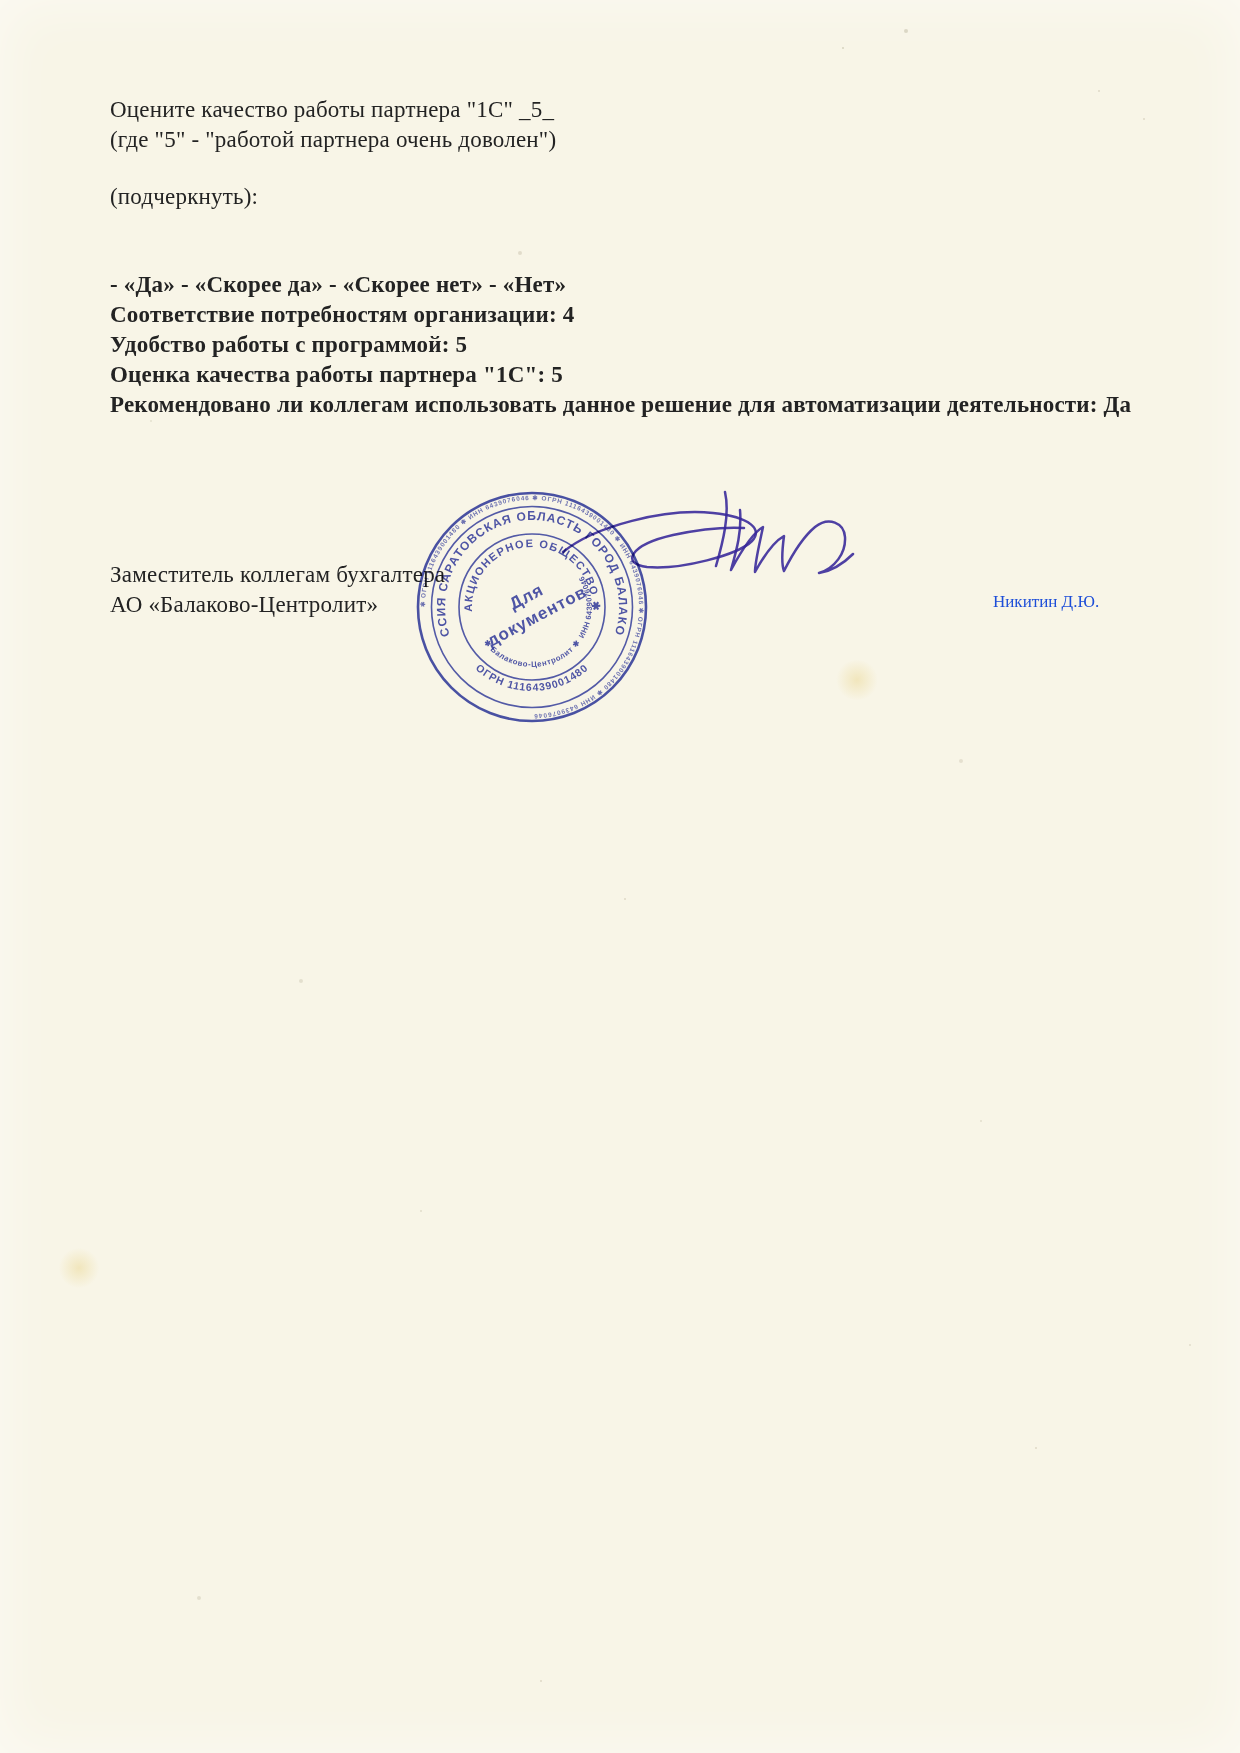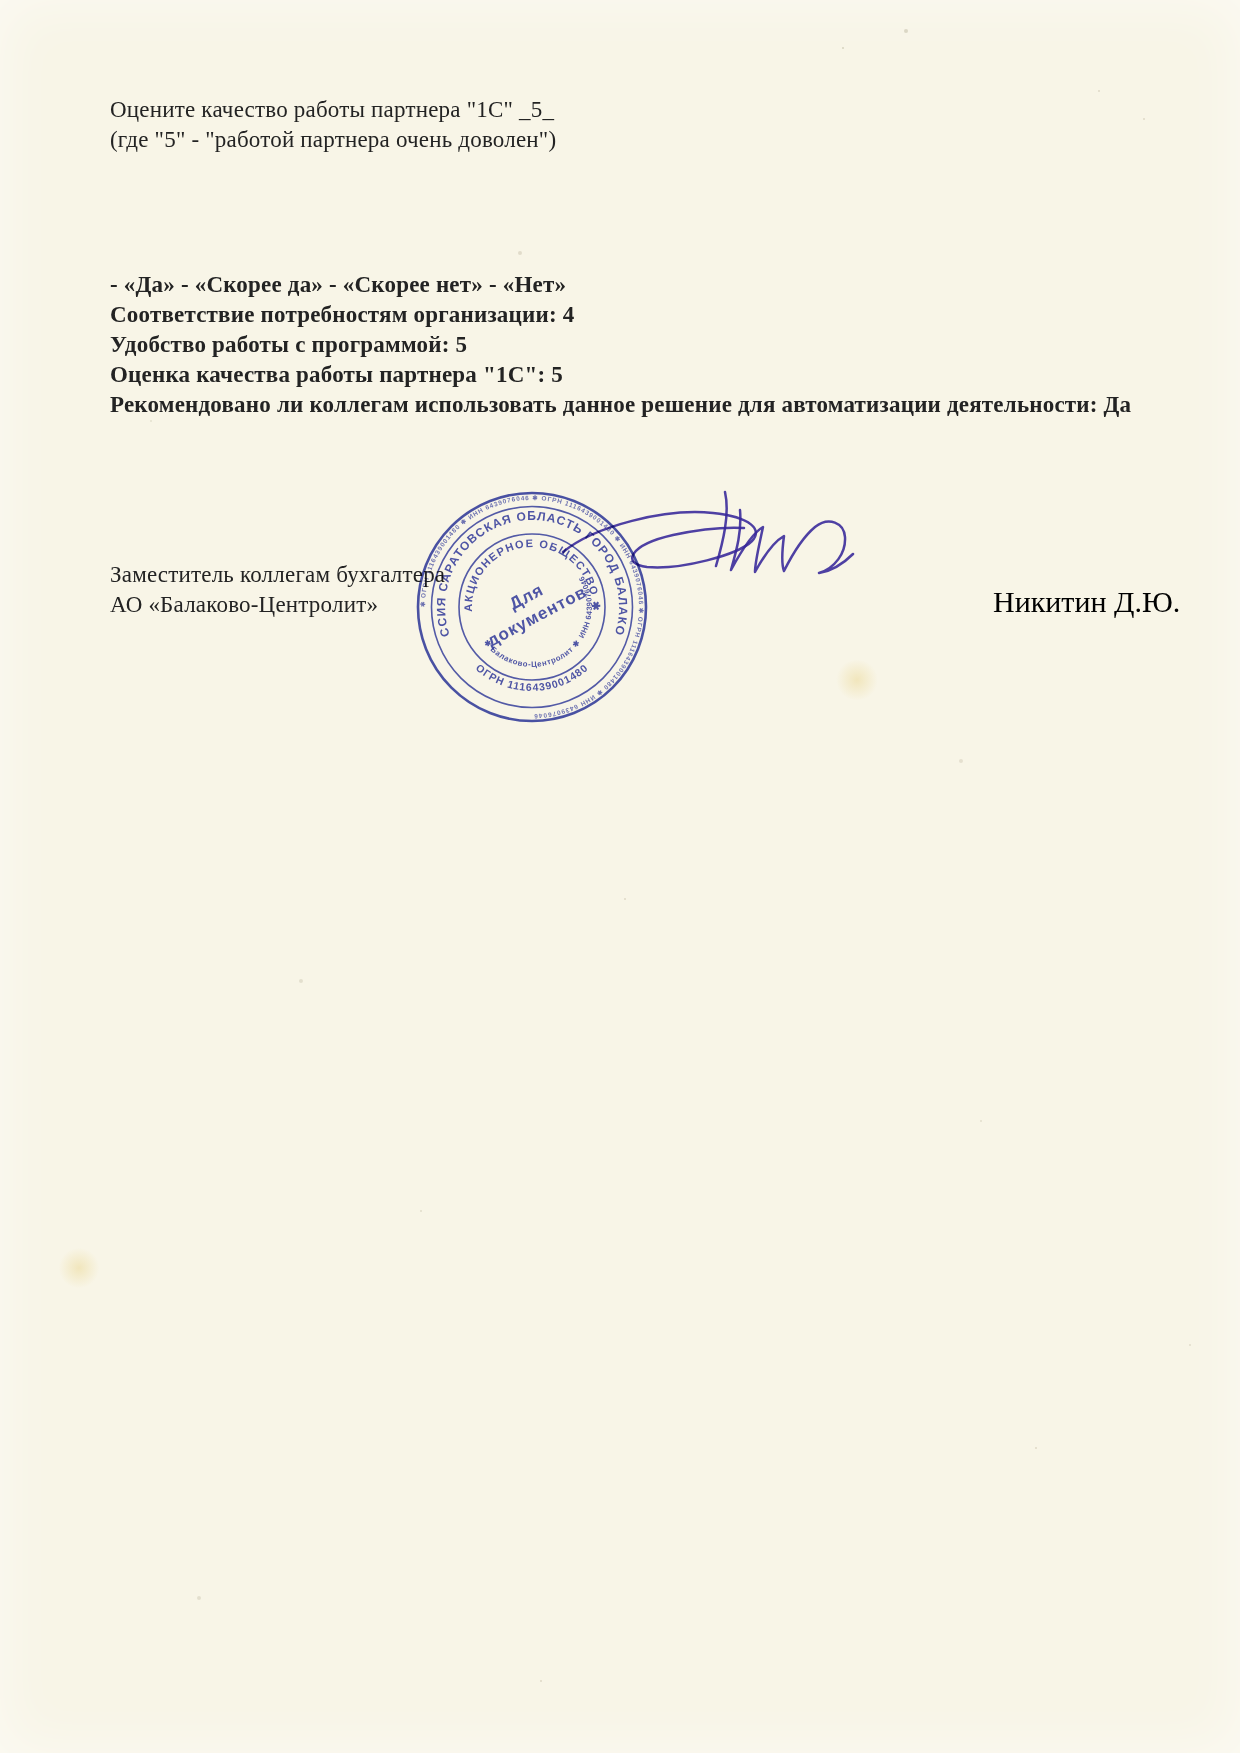--- a/index.html
+++ b/index.html
@@ -26,22 +26,22 @@
     white-space: nowrap;
   }
   .p1 { top: 95px; }
   .p2 { top: 182px; }
   .p3 { top: 270px; font-weight: bold; }
   .sigblock { top: 560px; }
   .signer-name {
     position: absolute;
     left: 993px;
     top: 587px;
-    color: #000000;
-    font-size: 30px;
+    color: #1d4ed8;
+    font-size: 17px;
     line-height: 30px;
     white-space: nowrap;
   }
   .stamp {
     position: absolute;
     left: 412px;
     top: 487px;
     width: 240px;
     height: 240px;
     mix-blend-mode: multiply;
@@ -99,20 +99,21 @@
   <div class="noise-dot"></div>
   <div class="yellow-spot spot-a"></div>
   <div class="yellow-spot spot-b"></div>
 
   <div class="textblock p1">
     <div>Оцените качество работы партнера "1С" _5_</div>
     <div>(где "5" - "работой партнера очень доволен")</div>
   </div>
 
   <div class="textblock p2">
+    <div>(подчеркнуть):</div>
   </div>
 
   <div class="textblock p3">
     <div>- «Да» - «Скорее да» - «Скорее нет» - «Нет»</div>
     <div>Соответствие потребностям организации: 4</div>
     <div>Удобство работы с программой: 5</div>
     <div>Оценка качества работы партнера "1С": 5</div>
     <div>Рекомендовано ли коллегам использовать данное решение для автоматизации деятельности: Да</div>
   </div>
 

